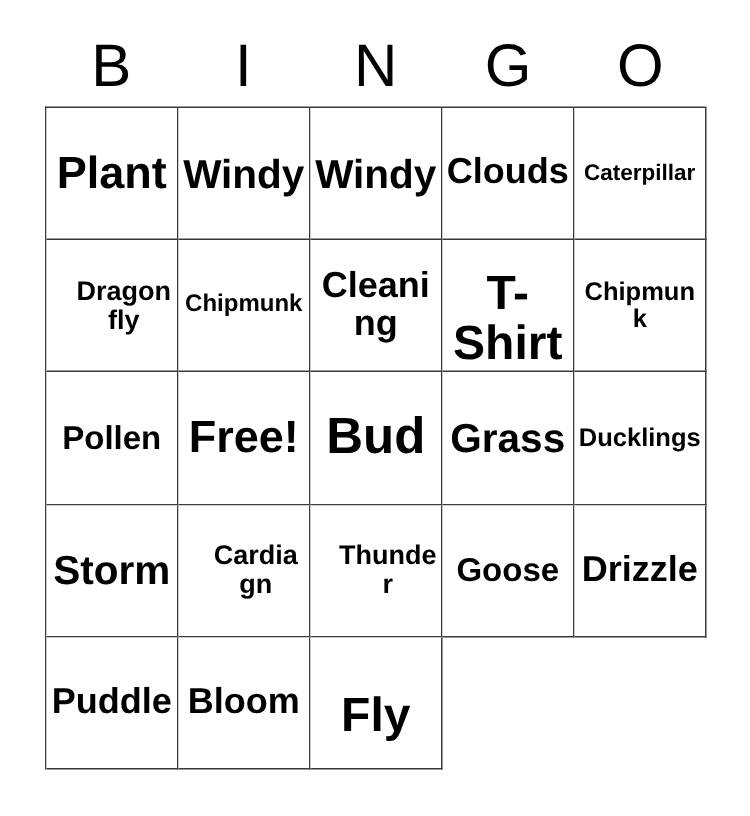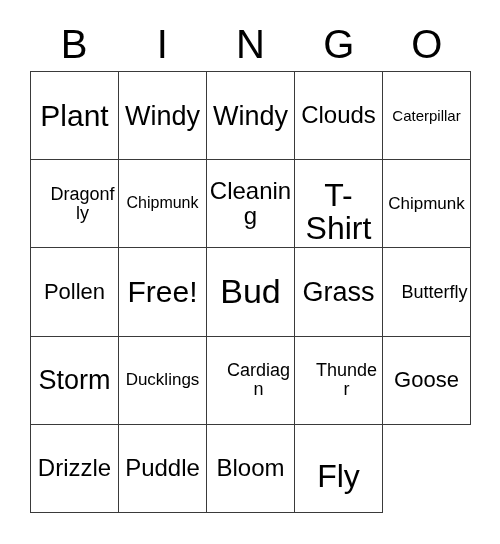--- a/index.html
+++ b/index.html
@@ -71,20 +71,21 @@
     padding: 1px 2px;
     background: #ffffff;
     overflow: hidden;
   }
   .cell-text {
     display: block;
     width: 100%;
     line-height: 1.04;
     color: #000000;
     word-break: break-word;
+    font-weight: bold;
   }
 
   
   .fs-xs   { font-size: 15px; }
   .fs-s    { font-size: 16px; }
   .fs-sm   { font-size: 17px; }
   .fs-m    { font-size: 18px; margin-left: 16px; }
   .fs-l    { font-size: 24px; }
   .fs-xl   { font-size: 22px; }
   .fs-xxl  { font-size: 27px; }
@@ -146,27 +147,24 @@
       <span class="cell-text fs-4xl">Free!</span>
     </div>
     <div class="cell">
       <span class="cell-text fs-6xl">Bud</span>
     </div>
     <div class="cell">
       <span class="cell-text fs-xxl">Grass</span>
     </div>
 
     <div class="cell">
-      <span class="cell-text fs-m">Butterfly</span>
+      <span class="cell-text fs-sm">Ducklings</span>
     </div>
     <div class="cell">
       <span class="cell-text fs-xxl">Storm</span>
-    </div>
-    <div class="cell">
-      <span class="cell-text fs-sm">Ducklings</span>
     </div>
     <div class="cell">
       <span class="cell-text fs-m">Cardiagn</span>
     </div>
     <div class="cell">
       <span class="cell-text fs-m">Thunder</span>
     </div>
 
     <div class="cell">
       <span class="cell-text fs-xl">Goose</span>

